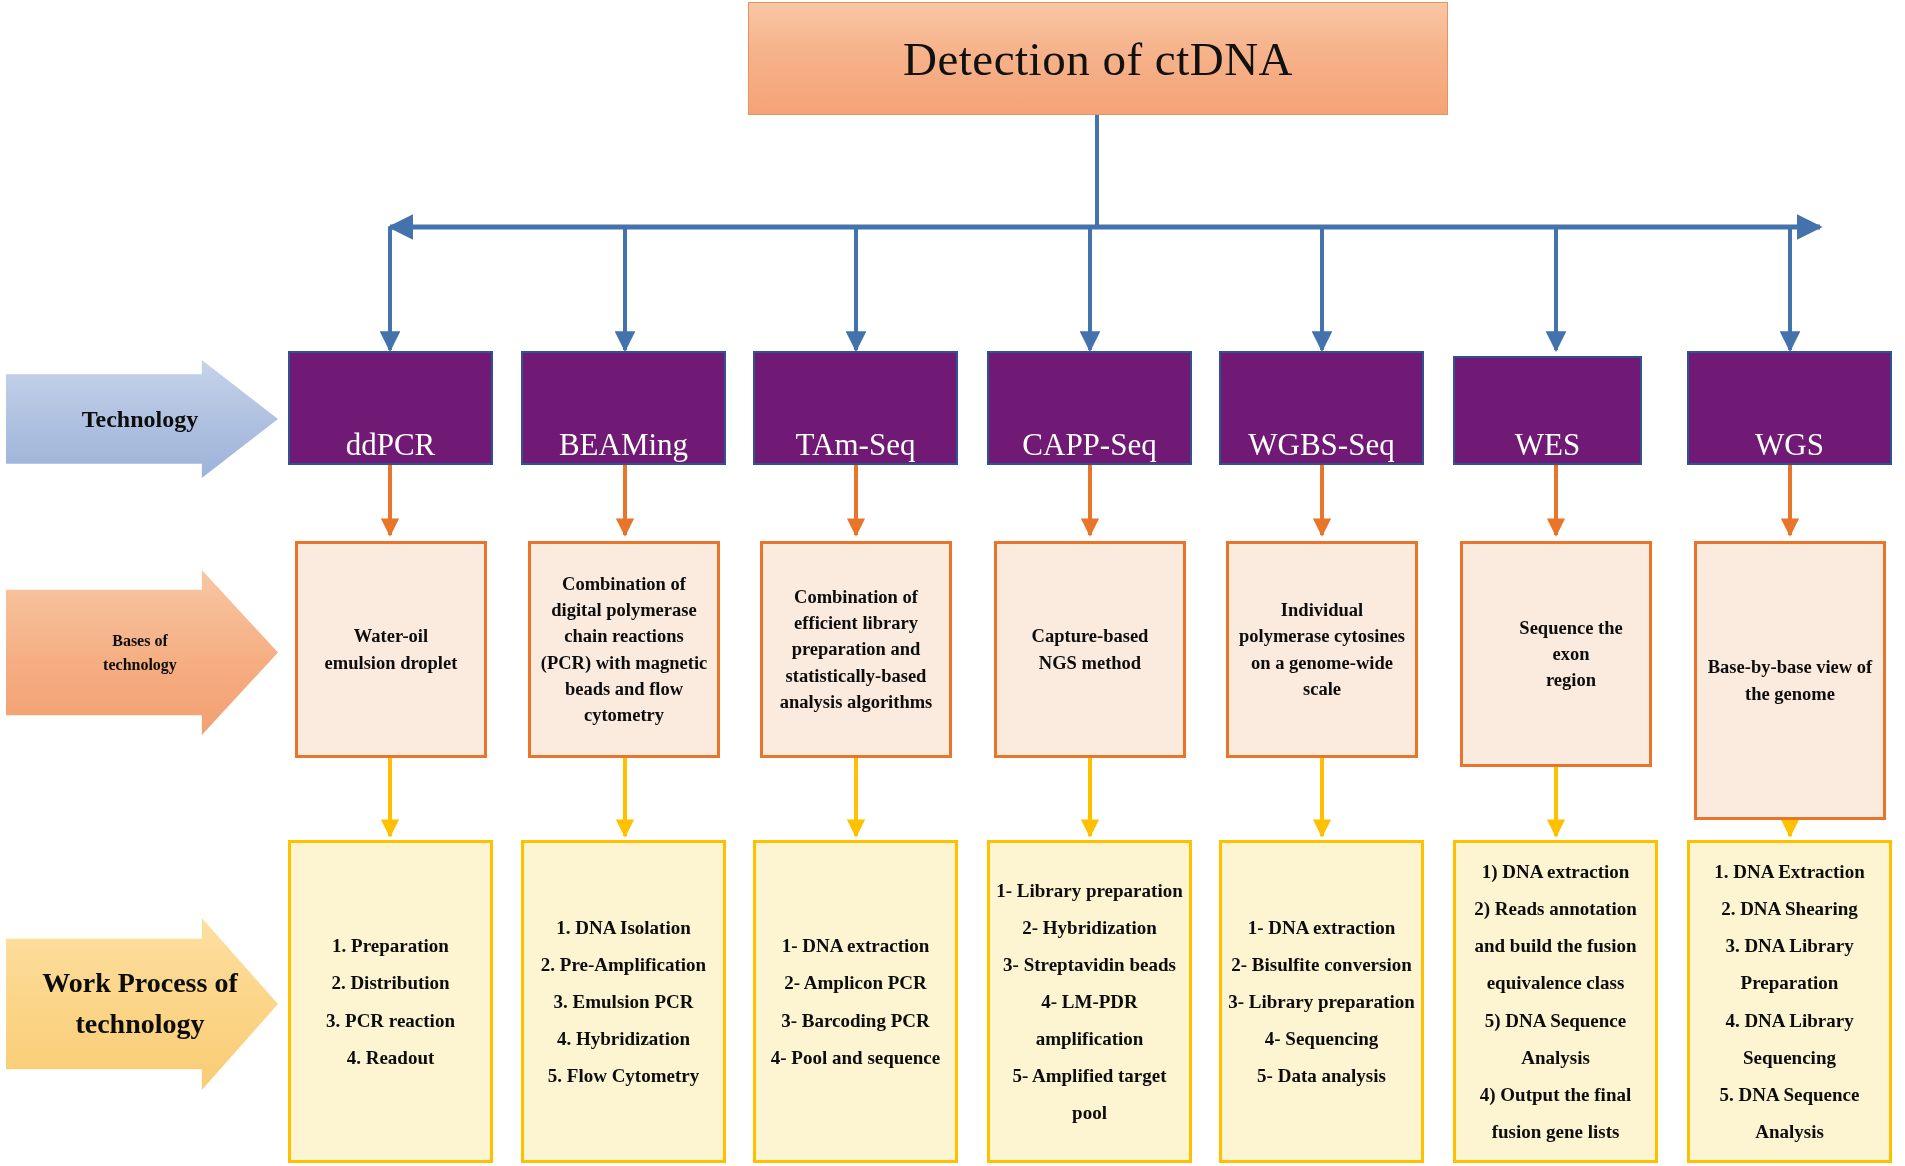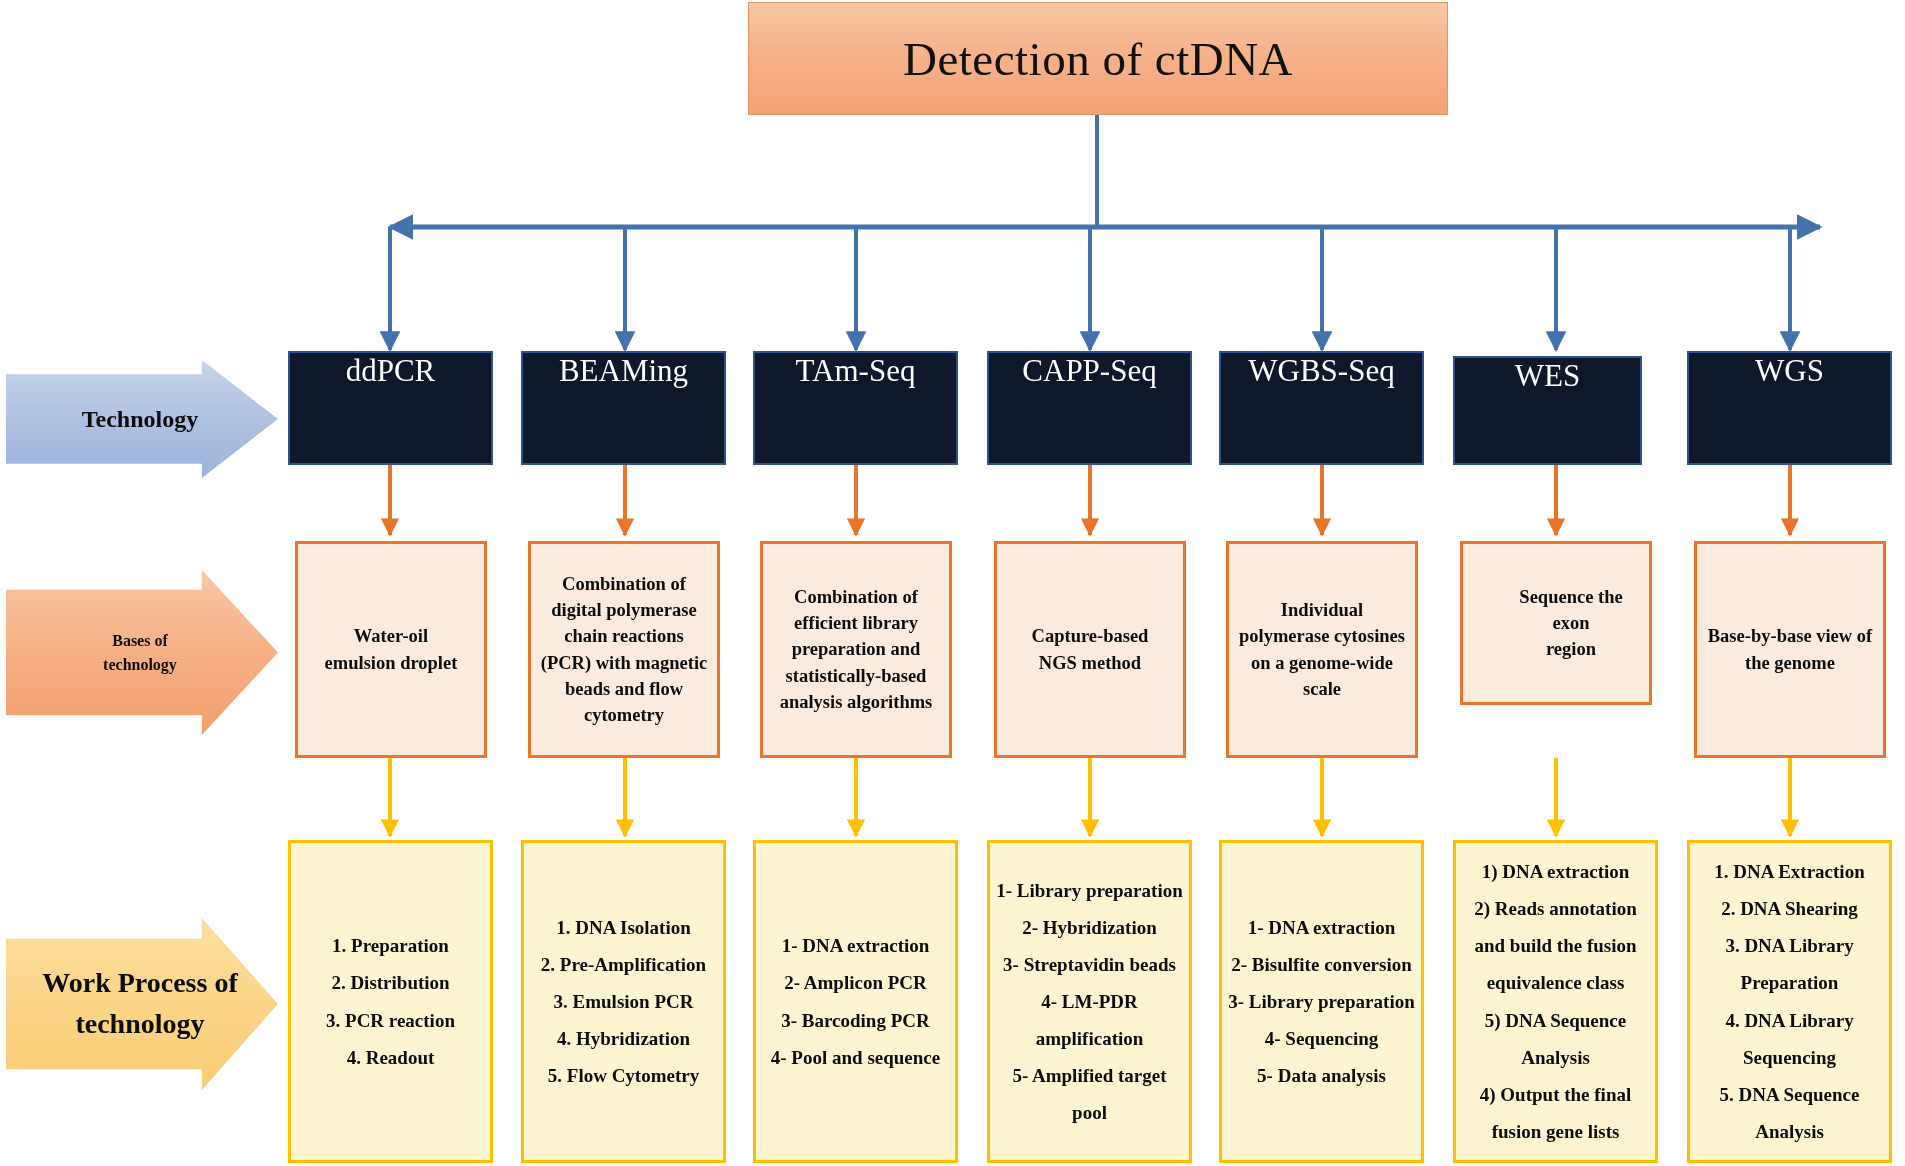--- a/index.html
+++ b/index.html
@@ -83,25 +83,25 @@
     width: 272px;
     height: 172px;
     background: linear-gradient(180deg, #fce0a0 0%, #fbd486 55%, #f9cc74 100%);
     font-size: 28px;
   }
 
   
   .tech-box {
     position: absolute;
     box-sizing: border-box;
-    background: #0f172a;
+    background: #701a75;
     border: 2px solid #2f5390;
     color: #ffffff;
     display: flex;
-    align-items: flex-start;
+    align-items: flex-end;
     justify-content: center;
     font-size: 31px;
     white-space: nowrap;
   }
 
   .base-box {
     position: absolute;
     box-sizing: border-box;
     background: #fbeade;
     border: 3px solid #e8752a;
@@ -270,28 +270,28 @@
 
 <div class="base-box" style="left:1226px; top:541px; width:192px; height:217px;">
   <div>
     <span>Individual</span><br>
     <span>polymerase cytosines</span><br>
     <span>on a genome-wide</span><br>
     <span>scale</span>
   </div>
 </div>
 
-<div class="base-box" style="left:1460px; top:541px; width:192px; height:164px;padding-left:38px;">
+<div class="base-box" style="left:1460px; top:541px; width:192px; height:226px;padding-left:38px;">
   <div>
     <span>Sequence the exon</span><br>
     <span>region</span>
   </div>
 </div>
 
-<div class="base-box" style="left:1694px; top:541px; width:192px; height:217px;">
+<div class="base-box" style="left:1694px; top:541px; width:192px; height:279px;">
   <div>
     <span>Base-by-base view of</span><br>
     <span>the genome</span>
   </div>
 </div>
 
 <div class="work-box" style="left:288px;  top:840px; width:205px; height:323px;">
   <div class="wb-inner">
     <span class="wb-line">1. Preparation</span>
     <span class="wb-line">2. Distribution</span>

